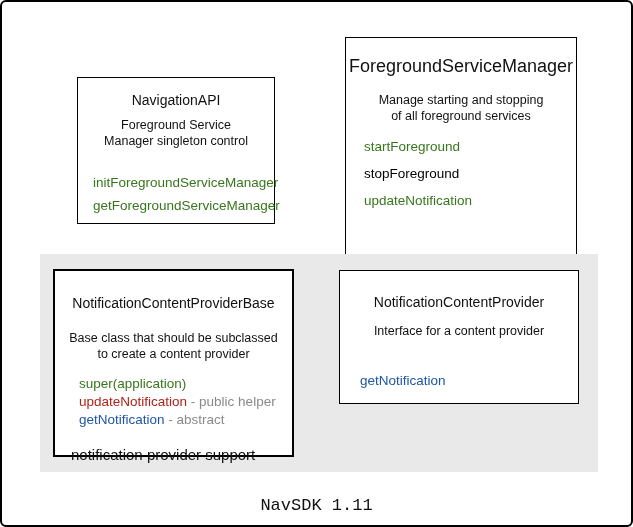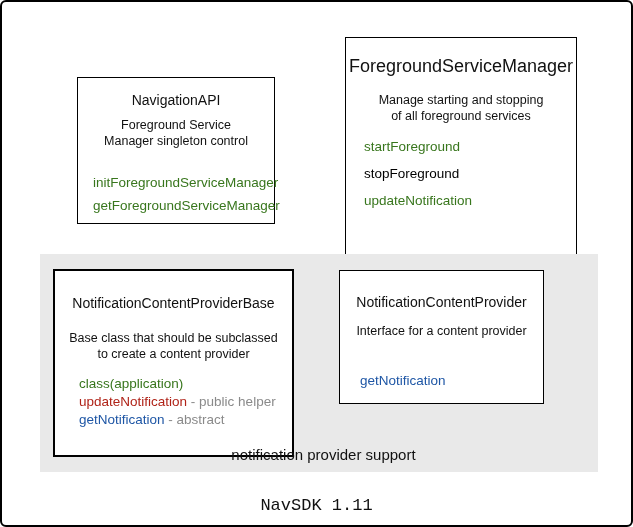--- a/index.html
+++ b/index.html
@@ -65,32 +65,32 @@
     left: 38px; top: 252px;
     width: 558px; height: 218px;
   }
 
   #box-notification-content-provider-base { left: 51px; top: 267px; width: 241px; height: 188px; border-width: 2px; }
   #box-notification-content-provider-base .box-title { padding-top: 22px; }
   #box-notification-content-provider-base .box-desc { margin-top: 17px; }
   #box-notification-content-provider-base .methods { margin-top: 13px; padding-left: 24px; }
   #box-notification-content-provider-base .method + .method { }
 
-  #box-notification-content-provider { left: 337px; top: 268px; width: 205px; height: 134px; border-width: 1.5px; }
+  #box-notification-content-provider { left: 337px; top: 268px; width: 240px; height: 134px; border-width: 1.5px; }
   #box-notification-content-provider .box-title { padding-top: 21px; }
   #box-notification-content-provider .box-desc { margin-top: 11px; }
   #box-notification-content-provider .methods { margin-top: 33px; padding-left: 20px; }
 
   .group-label {
     position: absolute;
     left: 38px; top: 444px;
     width: 558px;
     box-sizing: border-box;
     padding-right: 22px;
-    text-align: center;
+    text-align: left;
     font-size: 15px;
     line-height: 18px;
     color: #111;
     padding-left: 31px;
   }
 
   .footer-label {
     position: absolute;
     left: 0; top: 494px;
     width: 100%;
@@ -144,21 +144,21 @@
   <div class="group-panel" style="background-color: rgb(233, 233, 233);"></div>
 
   <div class="class-box" id="box-notification-content-provider-base">
     <div class="box-title">NotificationContentProviderBase</div>
     <div class="box-desc">
       <div>Base class that should be subclassed</div>
       <div>to create a content provider</div>
     </div>
     <div class="methods">
       <div class="method">
-        <span class="m-name" style="color: rgb(56, 118, 29);">class(application)</span>
+        <span class="m-name" style="color: rgb(56, 118, 29);">super(application)</span>
       </div>
       <div class="method">
         <span class="m-name" style="color: rgb(176, 35, 24);">updateNotification</span>
         <span class="m-annotation" style="color: rgb(138, 138, 138);">- public helper</span>
       </div>
       <div class="method">
         <span class="m-name" style="color: rgb(30, 86, 165);">getNotification</span>
         <span class="m-annotation" style="color: rgb(138, 138, 138);">- abstract</span>
       </div>
     </div>

